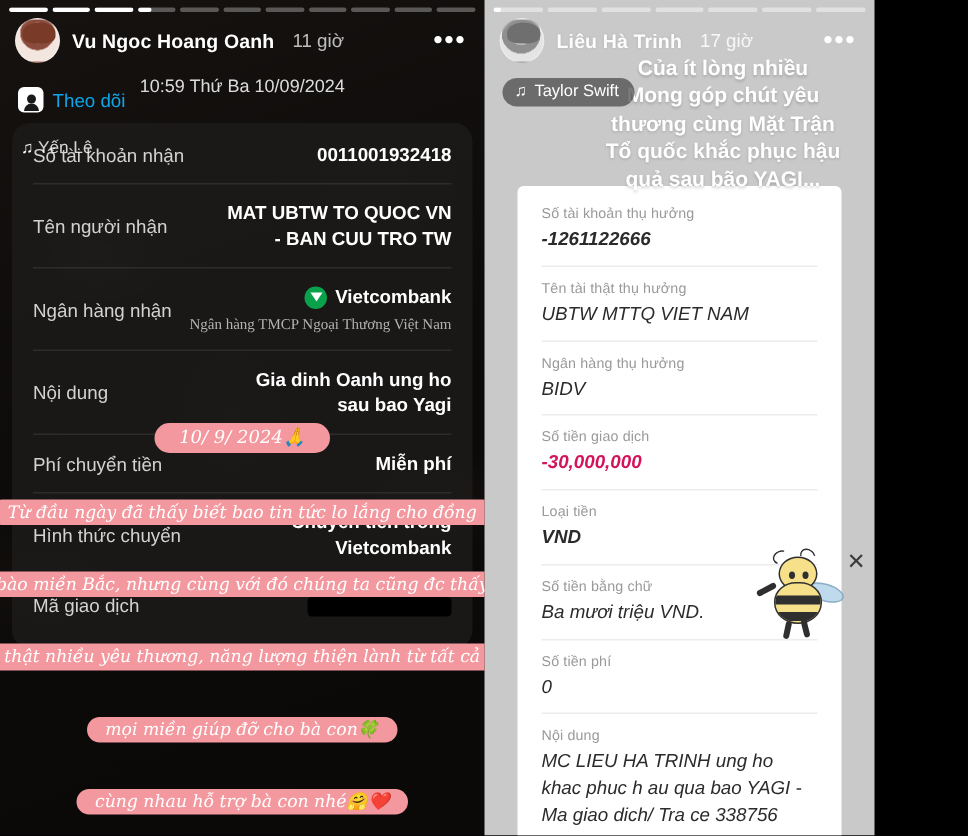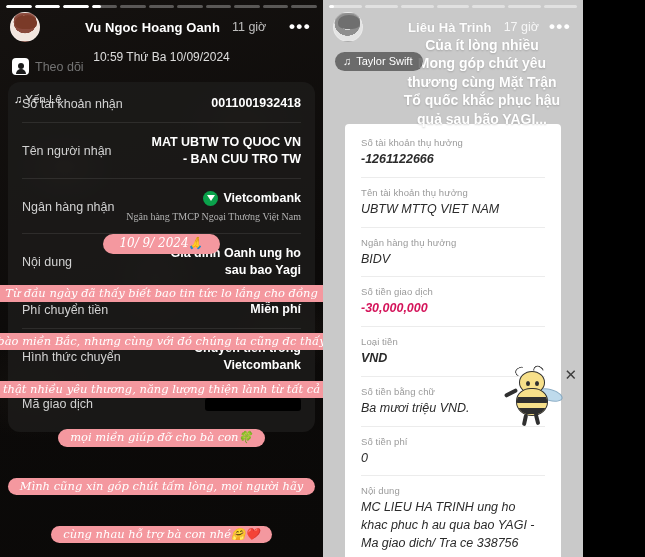--- a/index.html
+++ b/index.html
@@ -57,21 +57,20 @@
   }
   .avatar .hair {
     position: absolute; top: 2px; left: 4px; width: 22px; height: 14px;
     border-radius: 50% 50% 35% 35%;
     background: #7a3a28;
   }
   .avatar.a2 .hair { background: #6f6f6f; }
   .story-name {
     font-size: 13px; font-weight: bold; color: #ffffff; letter-spacing: .1px;
     white-space: nowrap;
-    margin-left: 37px;
   }
   .story-time { font-size: 12.5px; color: rgba(255,255,255,0.72); margin-left: 4px; }
   .more-dots {
     margin-left: auto; color: #fff; font-size: 17px; letter-spacing: 1.4px;
     line-height: 10px; font-weight: bold; padding-right: 2px;
   }
 
   .follow-btn {
     position: absolute; top: 58px; left: 12px; z-index: 28;
     display: flex; align-items: center; gap: 6px;
@@ -81,21 +80,21 @@
     position: relative; flex: 0 0 17px;
   }
   .follow-icon::before {
     content: ""; position: absolute; left: 5.5px; top: 4.5px;
     width: 6px; height: 6px; border-radius: 50%; background: #1a1a1a;
   }
   .follow-icon::after {
     content: ""; position: absolute; left: 3.5px; top: 10.5px;
     width: 10px; height: 5px; border-radius: 5px 5px 0 0; background: #1a1a1a;
   }
-  .follow-label { color: #737373; font-size: 12.5px; }
+  .follow-label { color: #0ea5e9; font-size: 12.5px; }
 
   .ts-stamp {
     position: absolute; top: 50px; left: 0; right: 0; text-align: center;
     font-size: 12px; color: rgba(255,255,255,0.85); z-index: 26;
   }
 
   
   .receipt-dark {
     position: absolute; top: 82px; left: 8px; right: 8px;
     background: rgba(28,27,26,0.86);
@@ -365,21 +364,20 @@
       <span class="note-glyph">♫</span>
       <span>Yến Lê</span>
     </div>
 
     <div class="pink-sticker" id="pink-sticker">
         <div class="pink-line date">10/ 9/ 2024🙏</div>
         <div class="pink-line">Từ đầu ngày đã thấy biết bao tin tức lo lắng cho đồng</div>
         <div class="pink-line">bào miền Bắc, nhưng cùng với đó chúng ta cũng đc thấy</div>
         <div class="pink-line">thật nhiều yêu thương, năng lượng thiện lành từ tất cả</div>
         <div class="pink-line">mọi miền giúp đỡ cho bà con🍀</div>
-        <div class="pink-line">Mình cũng xin góp chút tấm lòng, mọi người hãy</div>
         <div class="pink-line">cùng nhau hỗ trợ bà con nhé🤗❤️</div>
       </div>
   </div>
 
   <div class="story-right">
 
     <div class="progress-bar light" id="right-progress">
         <div class="seg">
           <div class="fill" style="width: 16%;"></div>
         </div>
@@ -424,21 +422,21 @@
         <div>Tổ quốc khắc phục hậu</div>
         <div>quả sau bão YAGI...</div>
       </div>
 
     <div class="receipt-light" id="right-receipt">
         <div class="lrow">
           <div class="llabel">Số tài khoản thụ hưởng</div>
           <div class="lvalue bold">-1261122666</div>
         </div>
         <div class="lrow">
-          <div class="llabel">Tên tài khoản thụ hưởng</div>
+          <div class="llabel">Tên tài thật thụ hưởng</div>
           <div class="lvalue">UBTW MTTQ VIET NAM</div>
         </div>
         <div class="lrow">
           <div class="llabel">Ngân hàng thụ hưởng</div>
           <div class="lvalue">BIDV</div>
         </div>
         <div class="lrow">
           <div class="llabel">Số tiền giao dịch</div>
           <div class="lvalue amount">-30,000,000</div>
         </div>

